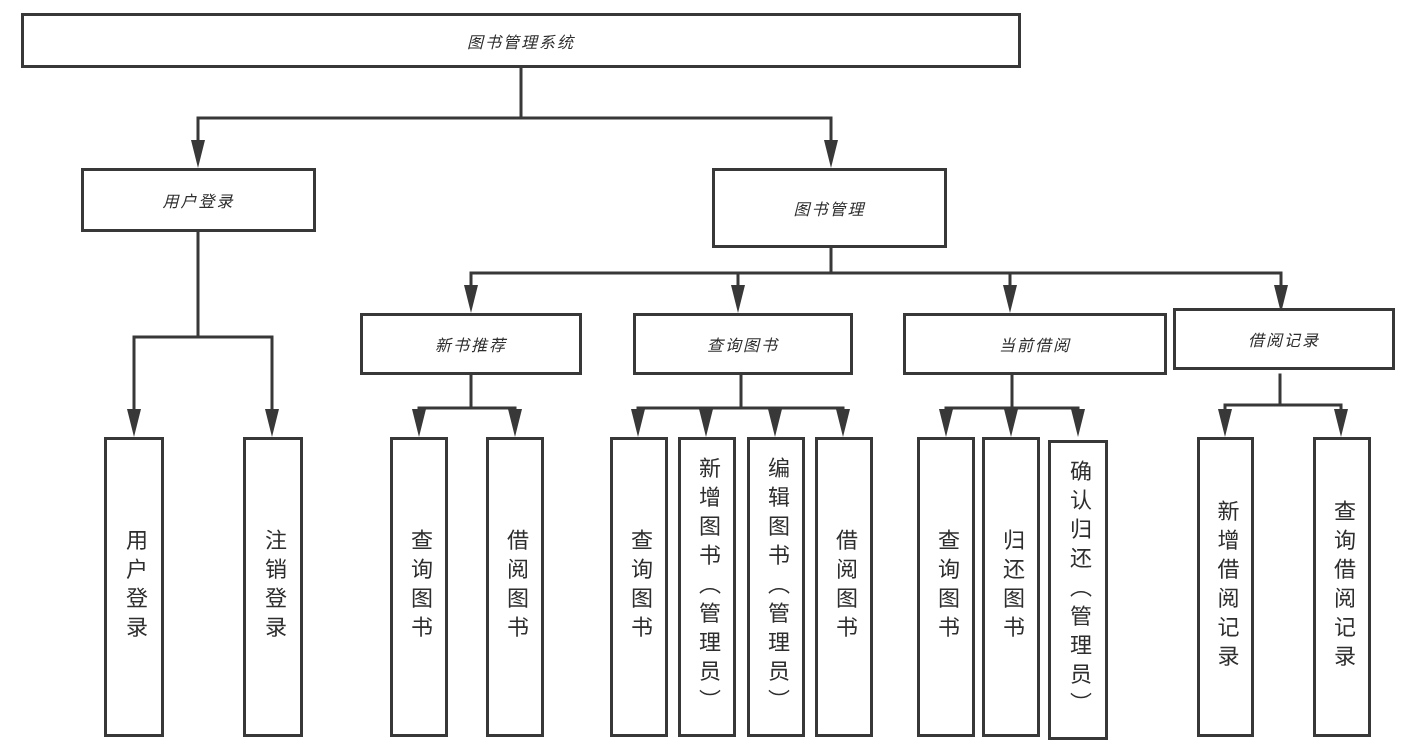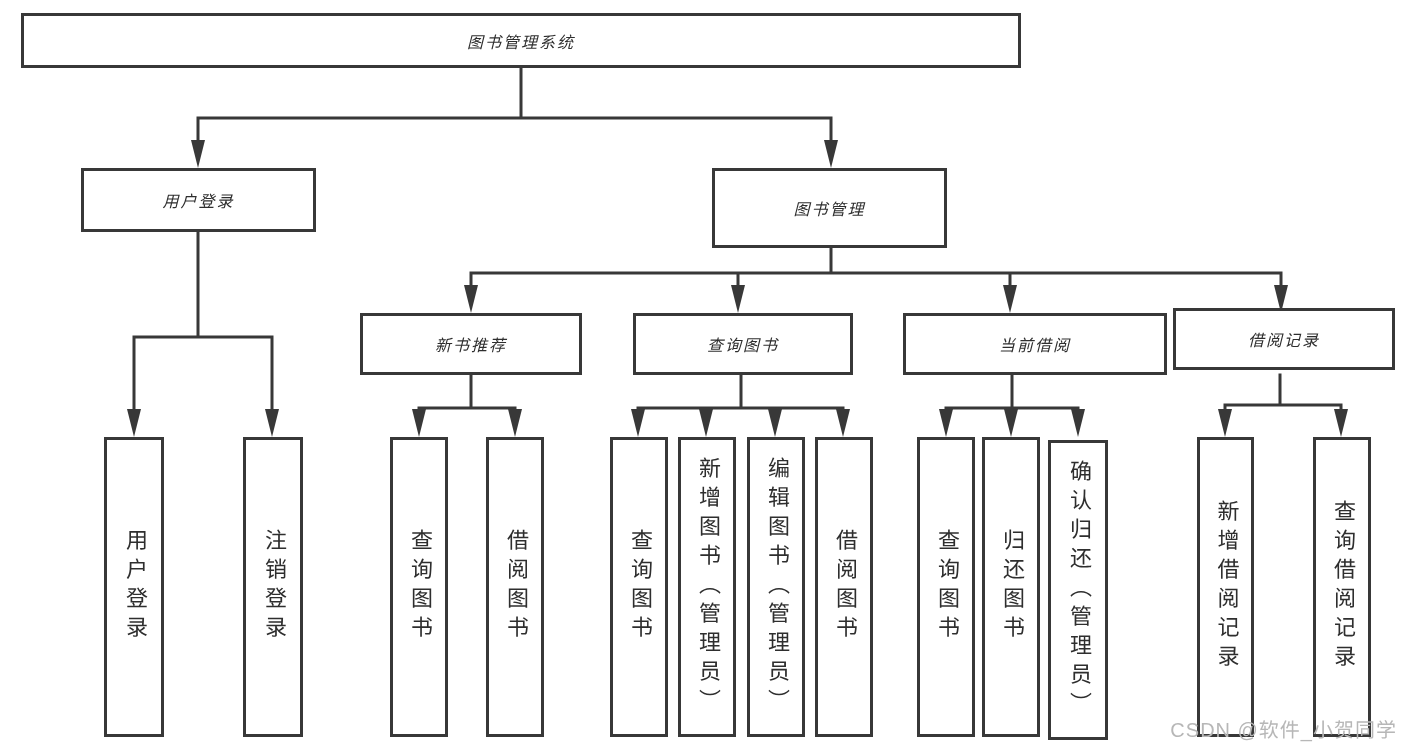--- a/index.html
+++ b/index.html
@@ -153,15 +153,14 @@
     <span class="vtext">确认归还（管理员）</span>
   </div>
 
   <div class="box vbox" style="left:1197px; top:437px; width:57px; height:300px;">
     <span class="vtext">新增借阅记录</span>
   </div>
   <div class="box vbox" style="left:1313px; top:437px; width:58px; height:300px;">
     <span class="vtext">查询借阅记录</span>
   </div>
 
-  <div class="watermark">CSDN @软件_小贺同学</div>
 
 </div>
 
 </body></html>

